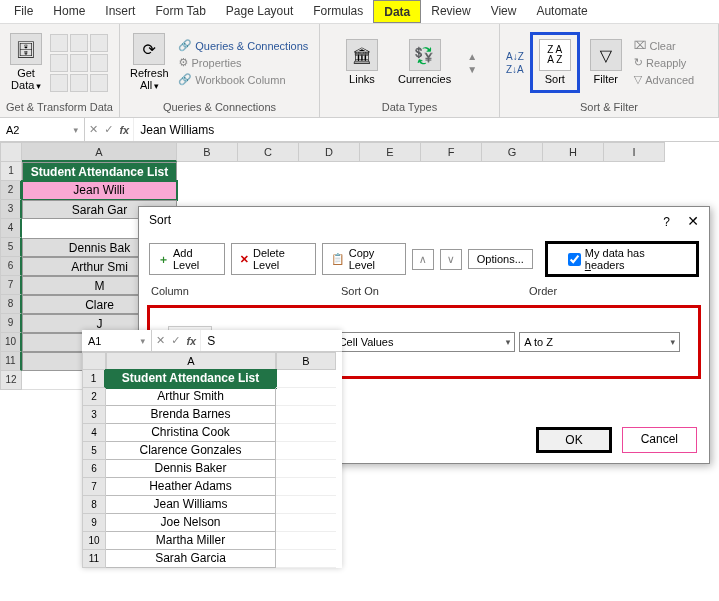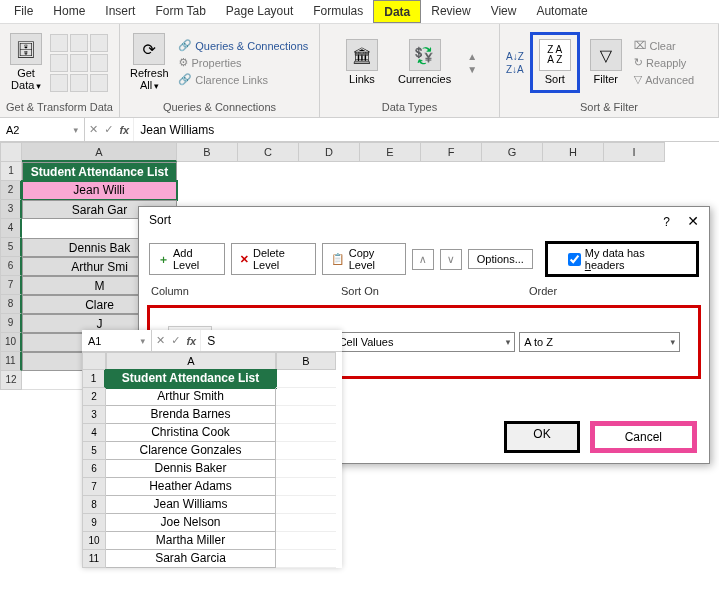--- a/index.html
+++ b/index.html
@@ -63,21 +63,21 @@
 .sort-row-wrap { border: 3px solid #d00000; margin: 8px 8px; padding: 18px; }
 .sort-heads { display: flex; font-size: 11px; color: #333; padding: 0 2px 2px 2px; }
 .sort-heads > div:nth-child(1) { width: 190px; }
 .sort-heads > div:nth-child(2) { width: 188px; }
 .sort-row { display: flex; gap: 4px; align-items: center; }
 .sort-lbl { font-size: 11px; width: 46px; border: 1px solid #ccc; padding: 3px 4px; background: #f8f8f8; }
 .combo { border: 1px solid #888; font-size: 11px; padding: 3px 4px; display: flex; justify-content: space-between; align-items: center; background: #fff; }
 .combo .dd { font-size: 9px; color: #555; }
 .okcancel { position: absolute; bottom: 10px; right: 12px; display: flex; gap: 10px; }
 .okbtn { border: 3px solid #000; padding: 3px 26px; font-size: 12px; cursor: pointer; background: #f0f0f0; }
-.cancelbtn { border: 5px solid #ec4899; padding: 4px 30px; font-size: 12px; cursor: pointer; background: #fff; }
+.cancelbtn { border: 1px solid #ec4899; padding: 4px 18px; font-size: 12px; cursor: pointer; background: #fff; }
 
 
 .overlay { position: absolute; left: 82px; top: 330px; width: 260px; background: #fff; box-shadow: 0 0 6px rgba(0,0,0,0.2); }
 .overlay .fxbar { border-bottom: 1px solid #ccc; overflow: hidden; }
 .ov-colheads { display: flex; height: 18px; }
 .ov-colheads .ovch { background: #e6e6e6; border: 1px solid #ccc; text-align: center; font-size: 11px; line-height: 16px; }
 .ov-rh-sp { width: 24px; background: #e6e6e6; border: 1px solid #ccc; }
 .ovcA { width: 170px; border-left: none; } .ovcB { width: 60px; border-left: none; }
 .ov-row { display: flex; height: 18px; }
 .ov-rh { width: 24px; background: #e6e6e6; border: 1px solid #ccc; border-top: none; text-align: center; font-size: 10px; line-height: 17px; }
@@ -136,21 +136,21 @@
         <div class="small-link blue">
             <span>🔗</span>
             <span>Queries &amp; Connections</span>
           </div>
         <div class="small-link">
             <span>⚙</span>
             <span>Properties</span>
           </div>
         <div class="small-link">
             <span>🔗</span>
-            <span>Clarence Links</span>
+            <span>Workbook Column</span>
           </div>
       </div>
     </div>
     <div class="rgroup-label">Queries &amp; Connections</div>
   </div>
 
   <div class="rgroup" style="width:180px">
     <div class="rgroup-body" style="justify-content:center;gap:12px">
       <div class="big-btn">
         <div class="icn">🏛</div>

